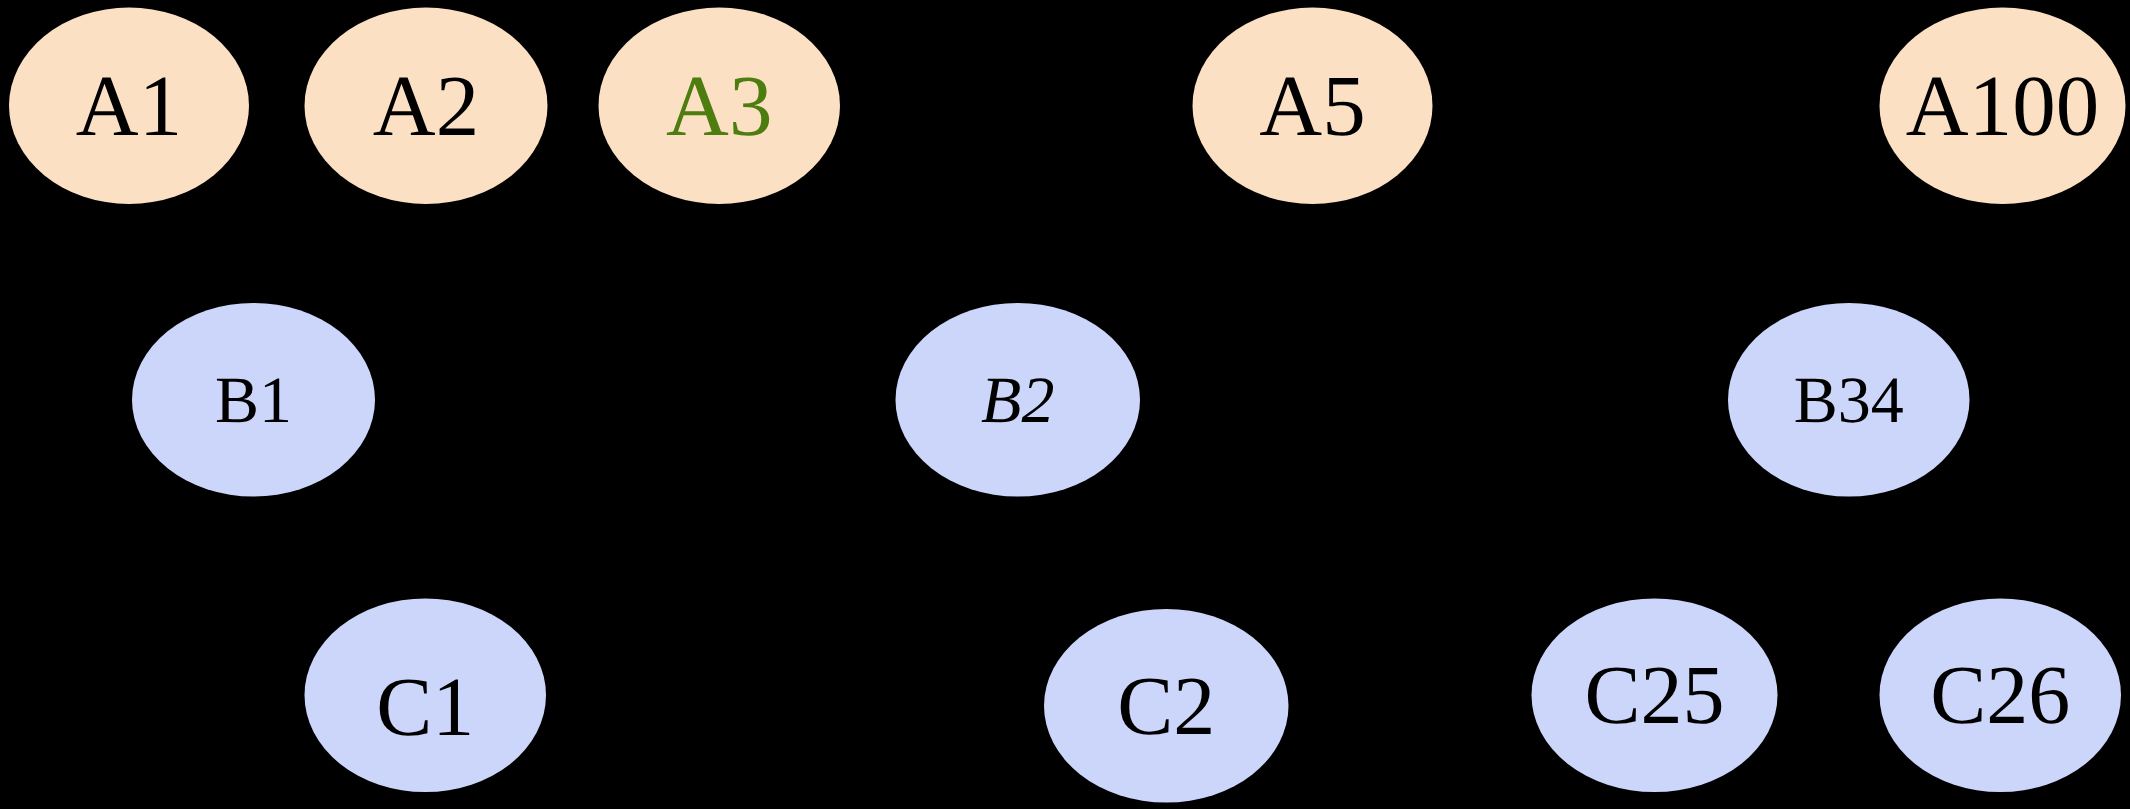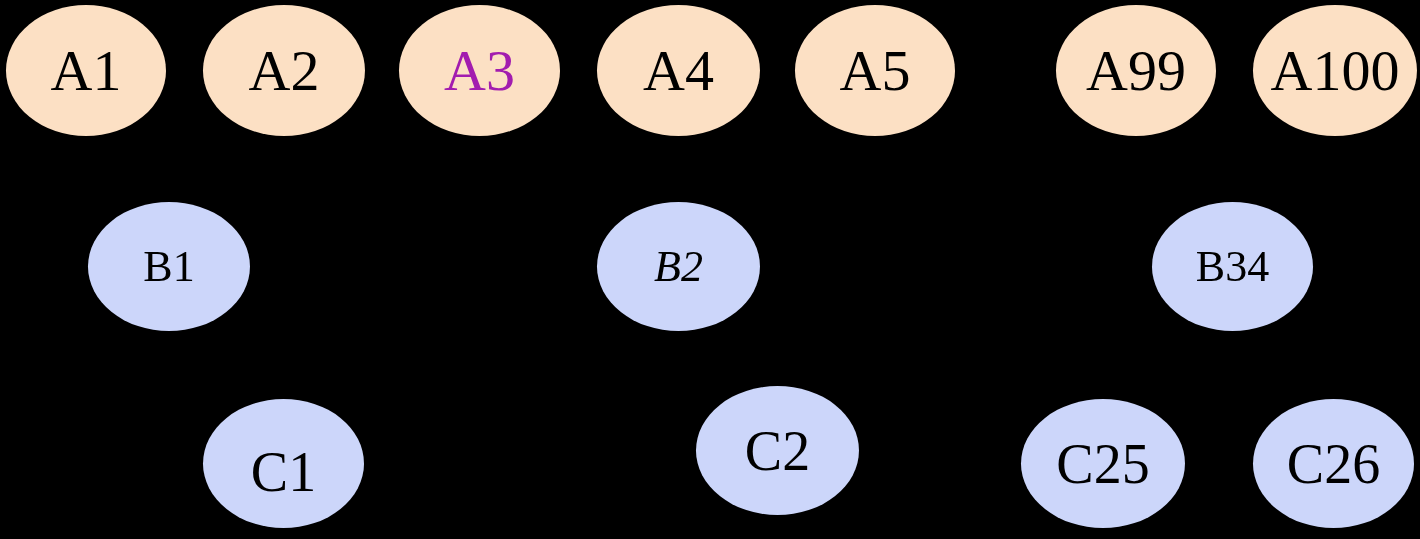--- a/index.html
+++ b/index.html
@@ -40,47 +40,41 @@
 <body>
 
 <div id="canvas" style="background: rgb(0, 0, 0);">
     <div class="node row-a" style="left: 6px; top: 5px; width: 160px; height: 131px; background: rgb(252, 224, 196);">
       <span class="label" style="color: rgb(0, 0, 0);">A1</span>
     </div>
     <div class="node row-a" style="left: 203px; top: 5px; width: 162px; height: 131px; background: rgb(252, 224, 196);">
       <span class="label" style="color: rgb(0, 0, 0);">A2</span>
     </div>
     <div class="node row-a" style="left: 399px; top: 5px; width: 161px; height: 131px; background: rgb(252, 224, 196);">
-      <span class="label" style="color: #a21caf;">A3</span>
-    </div>
-    <div class="node row-a" style="left: 597px; top: 5px; width: 163px; height: 131px; background: rgb(252, 224, 196);">
-      <span class="label" style="color: rgb(0, 0, 0);">A4</span>
+      <span class="label" style="color: #4d7c0f;">A3</span>
     </div>
     <div class="node row-a" style="left: 795px; top: 5px; width: 160px; height: 131px; background: rgb(252, 224, 196);">
       <span class="label" style="color: rgb(0, 0, 0);">A5</span>
-    </div>
-    <div class="node row-a" style="left: 1056px; top: 5px; width: 160px; height: 131px; background: rgb(252, 224, 196);">
-      <span class="label" style="color: rgb(0, 0, 0);">A99</span>
     </div>
     <div class="node row-a" style="left: 1253px; top: 5px; width: 164px; height: 131px; background: rgb(252, 224, 196);">
       <span class="label" style="color: rgb(0, 0, 0);">A100</span>
     </div>
     <div class="node row-b" style="left: 88px; top: 202px; width: 162px; height: 129px; background: rgb(204, 214, 250);">
       <span class="label" style="color: rgb(0, 0, 0);">B1</span>
     </div>
     <div class="node row-b" style="left: 597px; top: 202px; width: 163px; height: 129px; background: rgb(204, 214, 250); font-style: italic;">
       <span class="label" style="color: rgb(0, 0, 0);">B2</span>
     </div>
     <div class="node row-b" style="left: 1152px; top: 202px; width: 161px; height: 129px; background: rgb(204, 214, 250);">
       <span class="label" style="color: rgb(0, 0, 0);">B34</span>
     </div>
     <div class="node row-c" style="left: 203px; top: 399px; width: 161px; height: 129px; background: rgb(204, 214, 250);">
       <span class="label" style="color: rgb(0, 0, 0); margin-top: 16px;">C1</span>
     </div>
-    <div class="node row-c" style="left: 696px; top: 386px; width: 163px; height: 129px; background: rgb(204, 214, 250);">
+    <div class="node row-c" style="left: 696px; top: 406px; width: 163px; height: 129px; background: rgb(204, 214, 250);">
       <span class="label" style="color: rgb(0, 0, 0);">C2</span>
     </div>
     <div class="node row-c" style="left: 1021px; top: 399px; width: 164px; height: 129px; background: rgb(204, 214, 250);">
       <span class="label" style="color: rgb(0, 0, 0);">C25</span>
     </div>
     <div class="node row-c" style="left: 1253px; top: 399px; width: 161px; height: 129px; background: rgb(204, 214, 250);">
       <span class="label" style="color: rgb(0, 0, 0);">C26</span>
     </div>
   </div>
 

